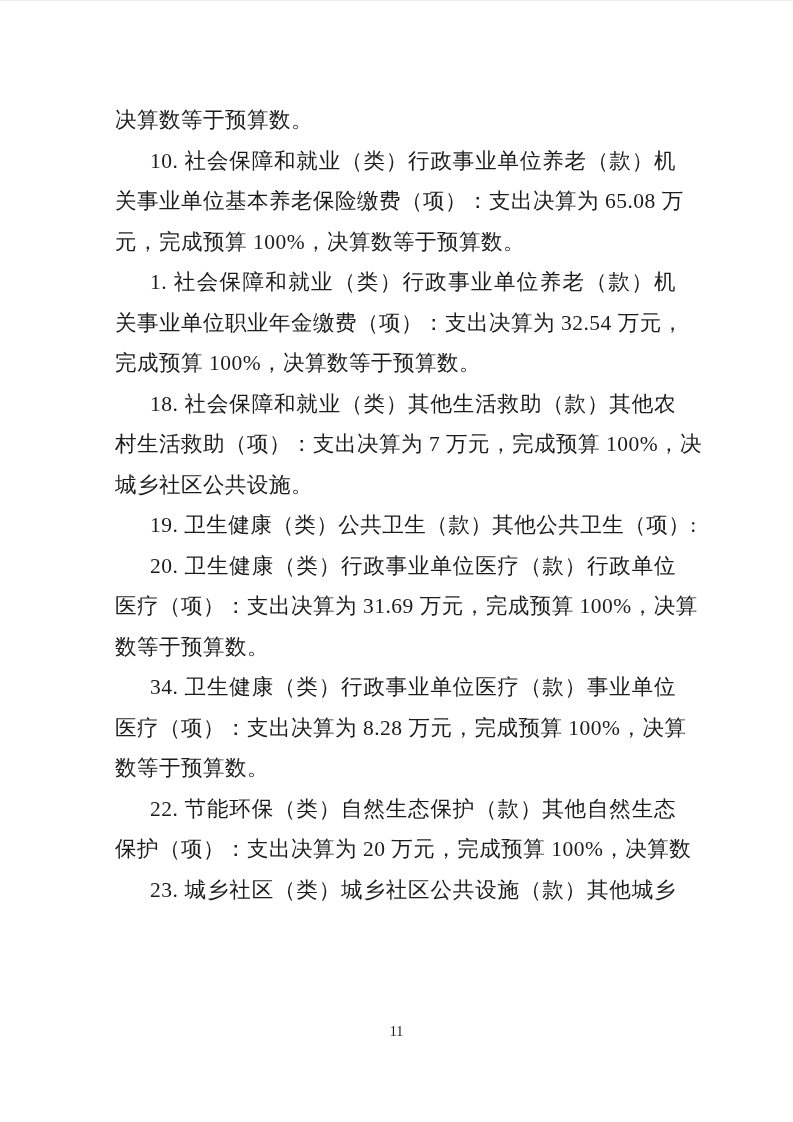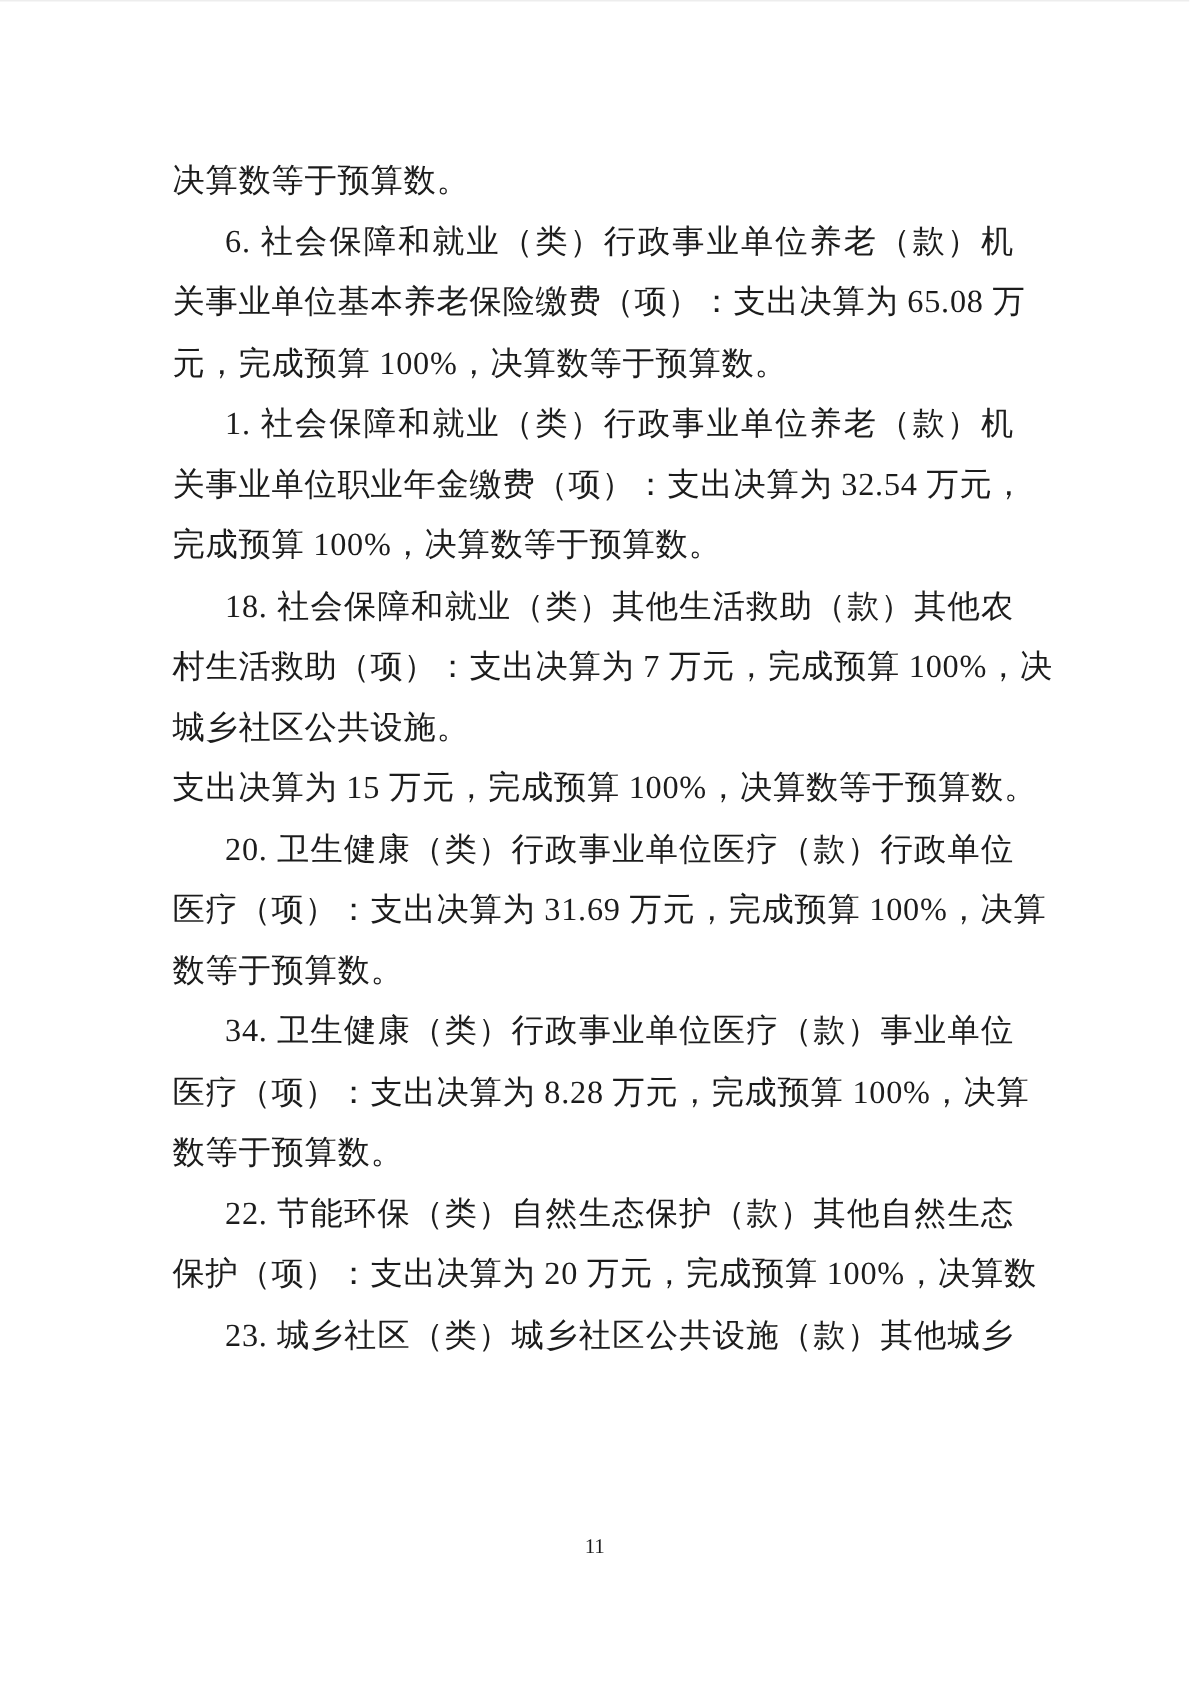--- a/index.html
+++ b/index.html
@@ -59,39 +59,39 @@
 
 <div class="page">
 
   <div class="content">
 
     <div class="paragraph">
       <div class="line end">决算数等于预算数。</div>
     </div>
 
     <div class="paragraph">
-      <div class="line ind">6. 社会保障和就业（类）行政事业单位养老（款）机</div>
+      <div class="line ind">10. 社会保障和就业（类）行政事业单位养老（款）机</div>
       <div class="line">关事业单位基本养老保险缴费（项）：支出决算为 65.08 万</div>
       <div class="line end">元，完成预算 100%，决算数等于预算数。</div>
     </div>
 
     <div class="paragraph">
       <div class="line ind">1. 社会保障和就业（类）行政事业单位养老（款）机</div>
       <div class="line">关事业单位职业年金缴费（项）：支出决算为 32.54 万元，</div>
       <div class="line end">完成预算 100%，决算数等于预算数。</div>
     </div>
 
     <div class="paragraph">
       <div class="line ind">18. 社会保障和就业（类）其他生活救助（款）其他农</div>
       <div class="line">村生活救助（项）：支出决算为 7 万元，完成预算 100%，决</div>
       <div class="line end">城乡社区公共设施。</div>
     </div>
 
     <div class="paragraph">
-      <div class="line end">支出决算为 15 万元，完成预算 100%，决算数等于预算数。</div>
+      <div class="line ind">19. 卫生健康（类）公共卫生（款）其他公共卫生（项）:</div>
     </div>
 
     <div class="paragraph">
       <div class="line ind">20. 卫生健康（类）行政事业单位医疗（款）行政单位</div>
       <div class="line">医疗（项）：支出决算为 31.69 万元，完成预算 100%，决算</div>
       <div class="line end">数等于预算数。</div>
     </div>
 
     <div class="paragraph">
       <div class="line ind">34. 卫生健康（类）行政事业单位医疗（款）事业单位</div>

